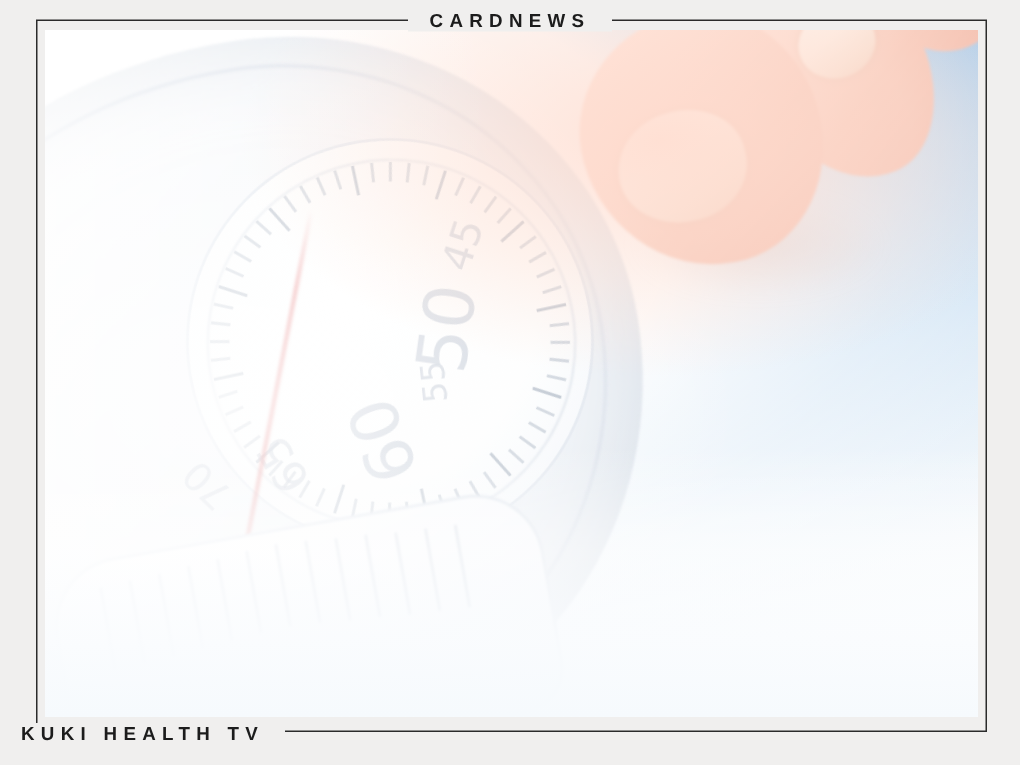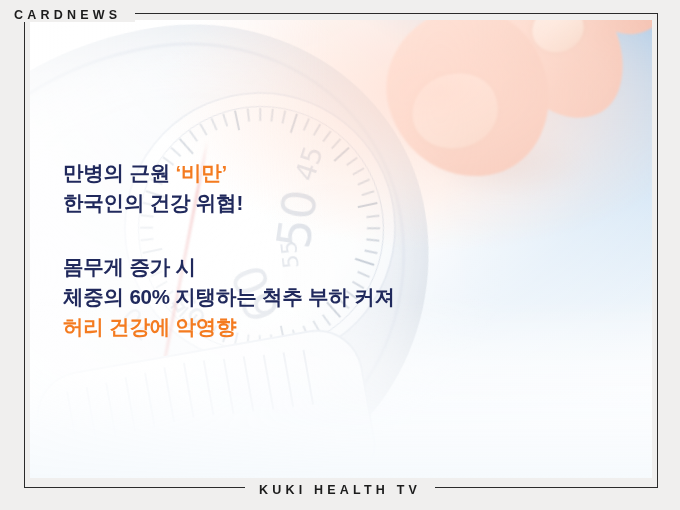--- a/index.html
+++ b/index.html
@@ -32,41 +32,41 @@
     border: 1.4px solid #2b2b2b;
     box-sizing: border-box;
   }
 
   
   .top-label {
     position: absolute;
     left: 0;
     right: 0;
     top: 5px;
+    text-align: center;
     z-index: 20;
     pointer-events: none;
   }
   .top-label .txt {
     display: inline-block;
     background: #f0efee;
     padding: 0 14px;
     font-size: 12.5px;
     font-weight: 700;
     letter-spacing: 4.2px;
     color: #1c1c1c;
     font-family: "Liberation Sans", sans-serif;
   }
 
   
   .bottom-label {
     position: absolute;
     left: 0;
     right: 0;
     top: 480px;
-    text-align: center;
     z-index: 20;
     pointer-events: none;
   }
   .bottom-label .txt {
     display: inline-block;
     background: #f0efee;
     padding: 0 14px;
     font-size: 12.5px;
     font-weight: 700;
     letter-spacing: 4.2px;
@@ -469,30 +469,20 @@
       <div class="toe big"></div>
       <div class="nail n1"></div>
     </div>
 
     <div class="wash"></div>
     <div class="left-fade"></div>
     <div class="bottom-fade"></div>
 
   </div>
 
-  <div class="copy">
-    <div class="line b1"><span>만병의 근원 </span><span class="hl">‘비만’</span></div>
-    <div class="line b1">한국인의 건강 위협!</div>
-
-    <div class="block2">
-      <div class="line b2">몸무게 증가 시</div>
-      <div class="line b2">체중의 60% 지탱하는 척추 부하 커져</div>
-      <div class="line b2 accent">허리 건강에 악영향</div>
-    </div>
-  </div>
 
   <div class="frame"></div>
 
   <div class="top-label">
     <span class="txt">CARDNEWS</span>
   </div>
 
   <div class="bottom-label">
     <span class="txt">KUKI HEALTH TV</span>
   </div>

